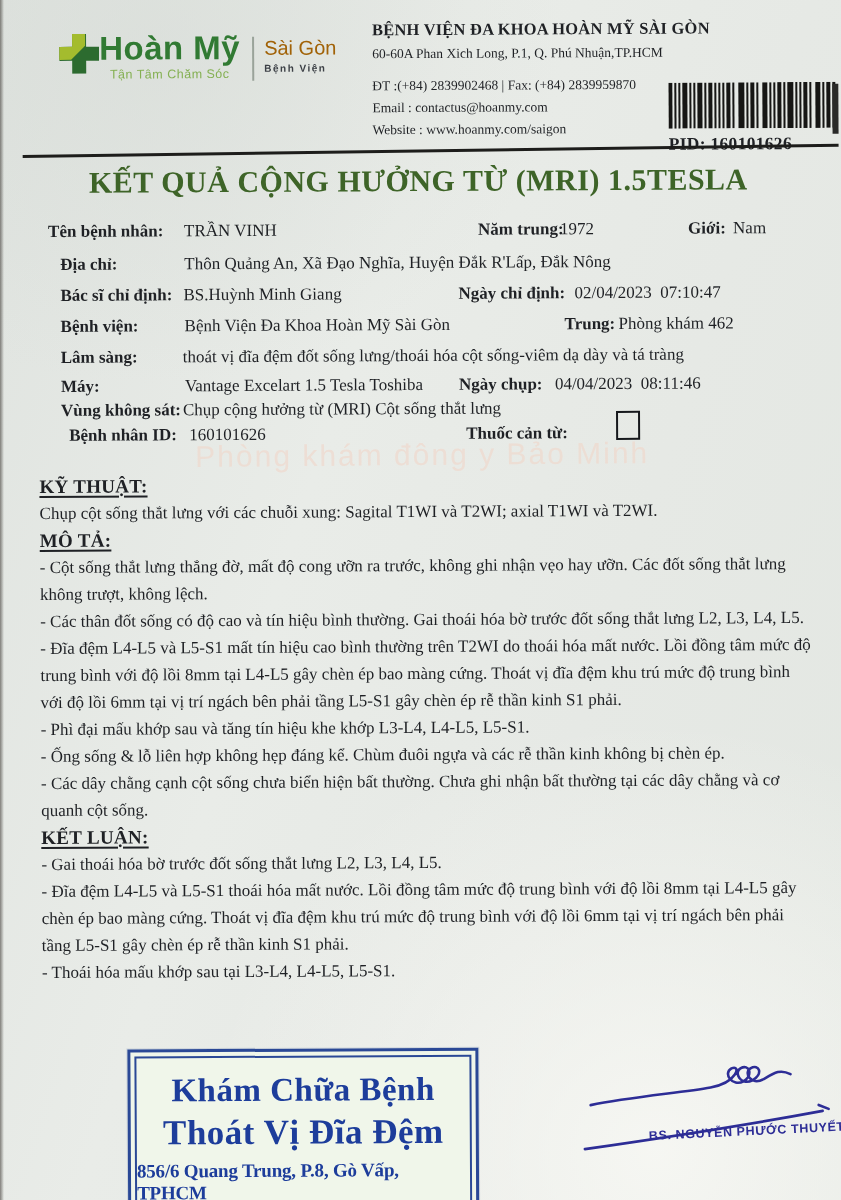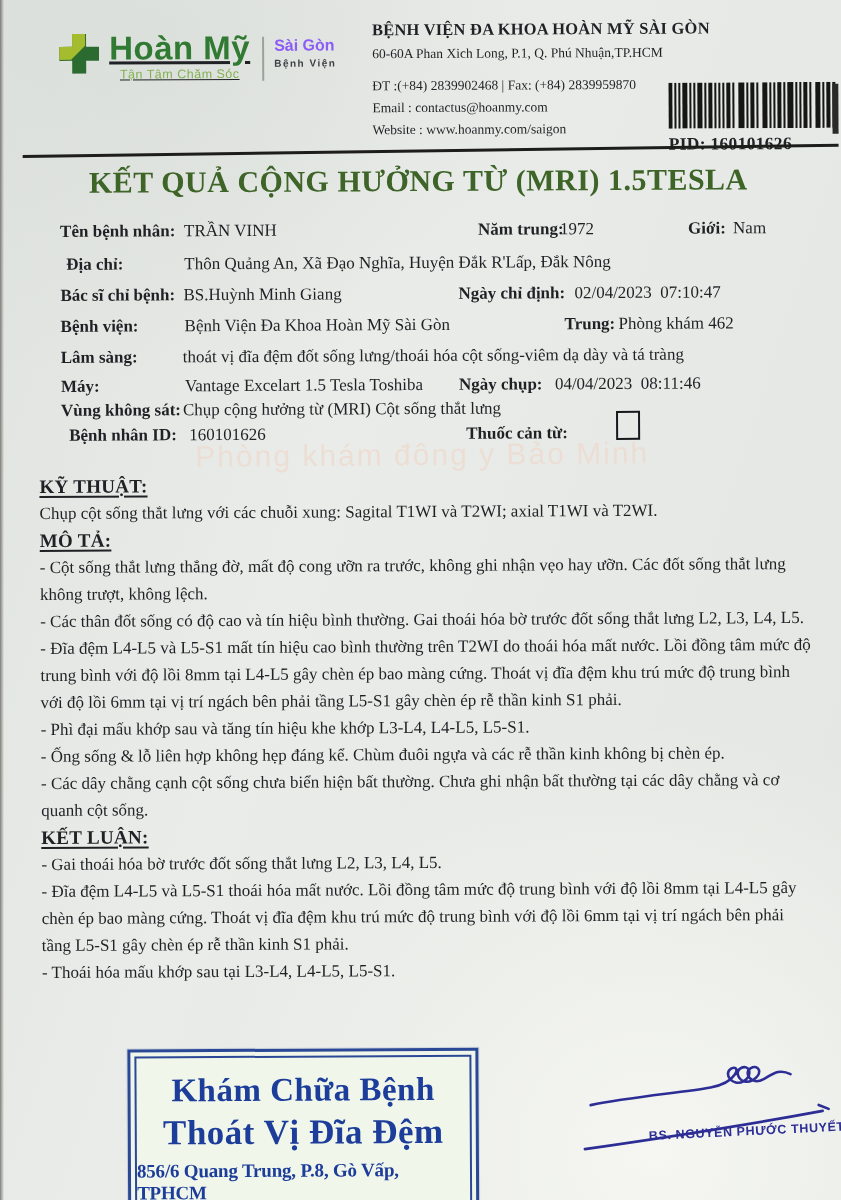--- a/index.html
+++ b/index.html
@@ -13,28 +13,28 @@
       linear-gradient(108deg,#dfe3df 0%,#e9ece8 38%,#e6e9e5 66%,#e3e7e2 100%);
   }
   .paper{position:absolute;inset:0;transform:rotate(-0.3deg);}
   .edge-left{position:absolute;left:0;top:0;width:4px;height:1200px;
     background:linear-gradient(to right,rgba(45,40,35,.55),rgba(45,40,35,0));transform:none;}
   .edge-right{position:absolute;right:0;top:86px;width:6px;height:50px;background:#2a2a28;}
 
   
   .logo{position:absolute;left:62px;top:30px;display:flex;align-items:flex-start;}
   .cross{width:40px;height:40px;margin-top:2px;}
-  .brand{margin-left:10px;text-decoration:underline;}
+  .brand{}
   .brand-name{font-family:"Liberation Sans",sans-serif;font-weight:bold;
     font-size:33px;color:#317a33;letter-spacing:.5px;line-height:1;}
   .brand-tag{font-family:"Liberation Sans",sans-serif;font-size:12.5px;color:#84b052;
     letter-spacing:.5px;margin-top:3px;text-align:center;}
   .logo-div{width:2px;height:44px;background:#9aa39a;margin:6px 10px 0 12px;}
   .branch{margin-top:6px;}
-  .branch-name{font-family:"Liberation Sans",sans-serif;font-weight:bold;font-size:16px;color:#8b5cf6;}
+  .branch-name{font-family:"Liberation Sans",sans-serif;font-weight:normal;font-size:20px;color:#a16207;}
   .branch-sub{font-family:"Liberation Sans",sans-serif;font-size:10px;color:#3c4046;
     letter-spacing:1.5px;margin-top:3px;font-weight:bold;}
 
   .hosp{position:absolute;left:375px;top:20px;width:460px;}
   .hosp-name{font-weight:bold;font-size:16.5px;letter-spacing:.2px;}
   .hosp-line{font-size:13.5px;margin-top:6px;}
   .hosp-line.gap{margin-top:16px;}
   .barcode{position:absolute;left:655px;top:84px;width:168px;margin-left:16px;}
   .pid{font-weight:bold;font-size:17.5px;margin-top:1px;letter-spacing:.3px;}
 
@@ -154,33 +154,33 @@
     </svg>
     <div class="pid">PID: 160101626</div>
   </div>
 
   <div class="hr-line"></div>
 
   <div class="title">KẾT QUẢ CỘNG HƯỞNG TỪ (MRI) 1.5TESLA</div>
 
   <div class="info">
     <div class="irow" style="top:220px">
-      <span class="lab" style="left:62px">Tên bệnh nhân:</span>
+      <span class="lab" style="left:50px">Tên bệnh nhân:</span>
       <span class="val" style="left:186px">TRẦN VINH</span>
       <span class="lab" style="left:480px">Năm trung:</span>
       <span class="val" style="left:562px">1972</span>
       <span class="lab" style="left:690px">Giới:</span>
       <span class="val" style="left:735px">Nam</span>
     </div>
     <div class="irow" style="top:253px">
-      <span class="lab" style="left:68px">Địa chỉ:</span>
+      <span class="lab" style="left:62px">Địa chỉ:</span>
       <span class="val" style="left:186px">Thôn Quảng An, Xã Đạo Nghĩa, Huyện Đắk R'Lấp, Đắk Nông</span>
     </div>
     <div class="irow" style="top:284px">
-      <span class="lab" style="left:62px">Bác sĩ chỉ bệnh:</span>
+      <span class="lab" style="left:62px">Bác sĩ chỉ định:</span>
       <span class="val" style="left:185px">BS.Huỳnh Minh Giang</span>
       <span class="lab" style="left:460px">Ngày chỉ định:</span>
       <span class="val" style="left:576px">02/04/2023  07:10:47</span>
     </div>
     <div class="irow" style="top:315px">
       <span class="lab" style="left:62px">Bệnh viện:</span>
       <span class="val" style="left:186px">Bệnh Viện Đa Khoa Hoàn Mỹ Sài Gòn</span>
       <span class="lab" style="left:566px">Trung:</span>
       <span class="val" style="left:620px">Phòng khám 462</span>
     </div>

